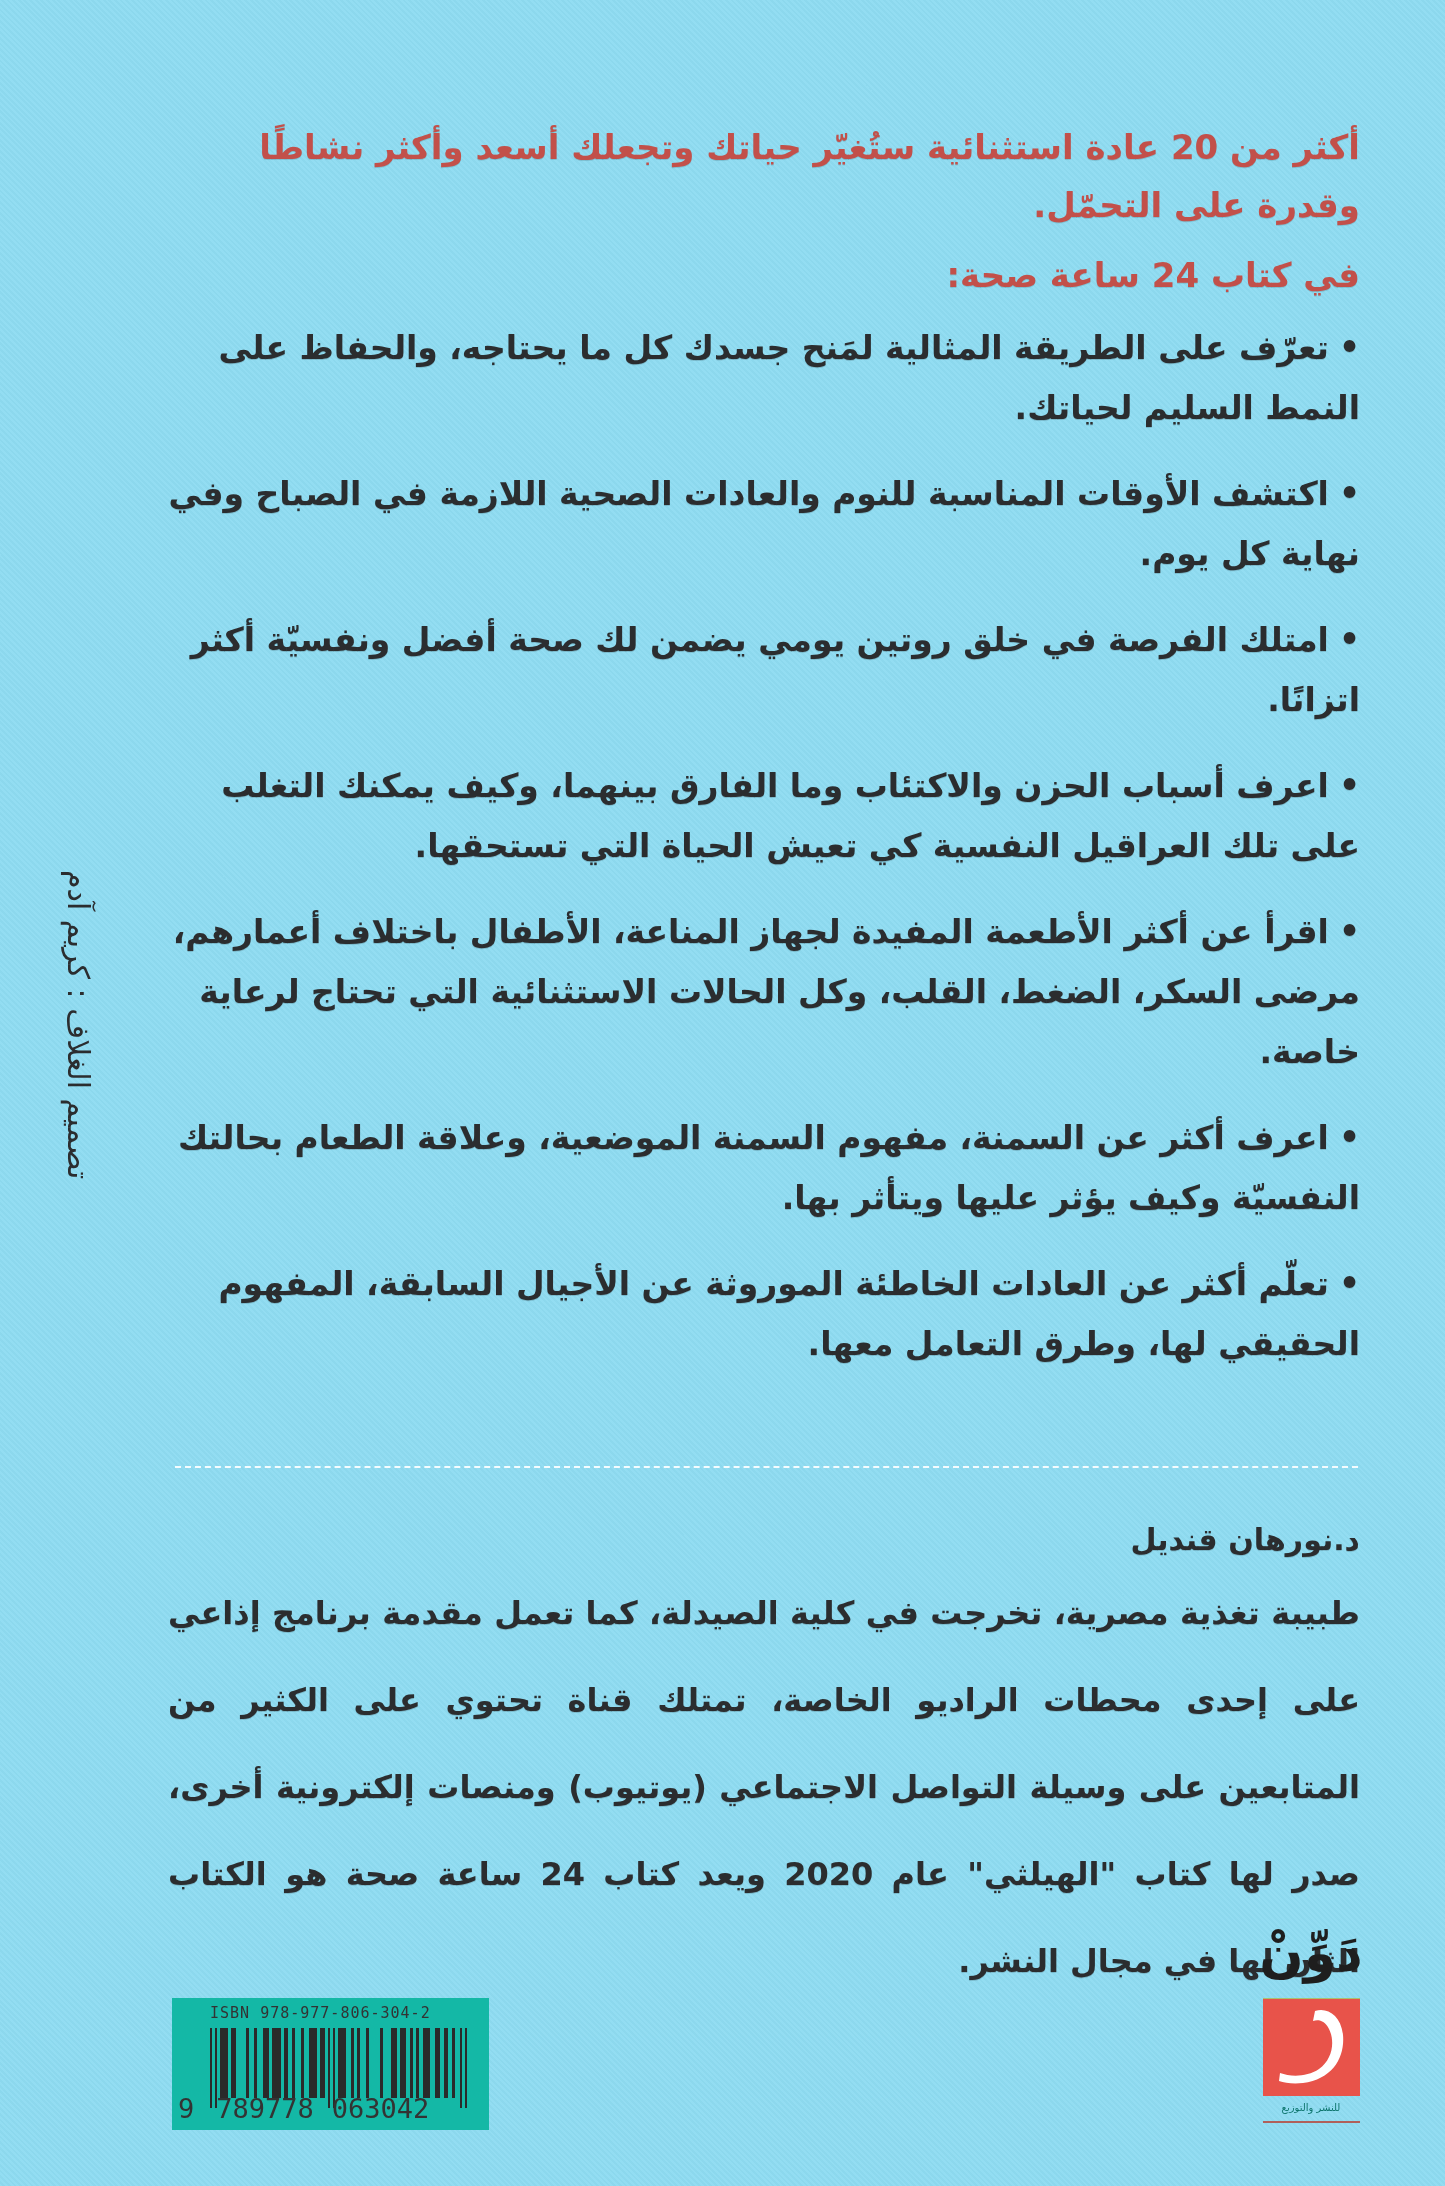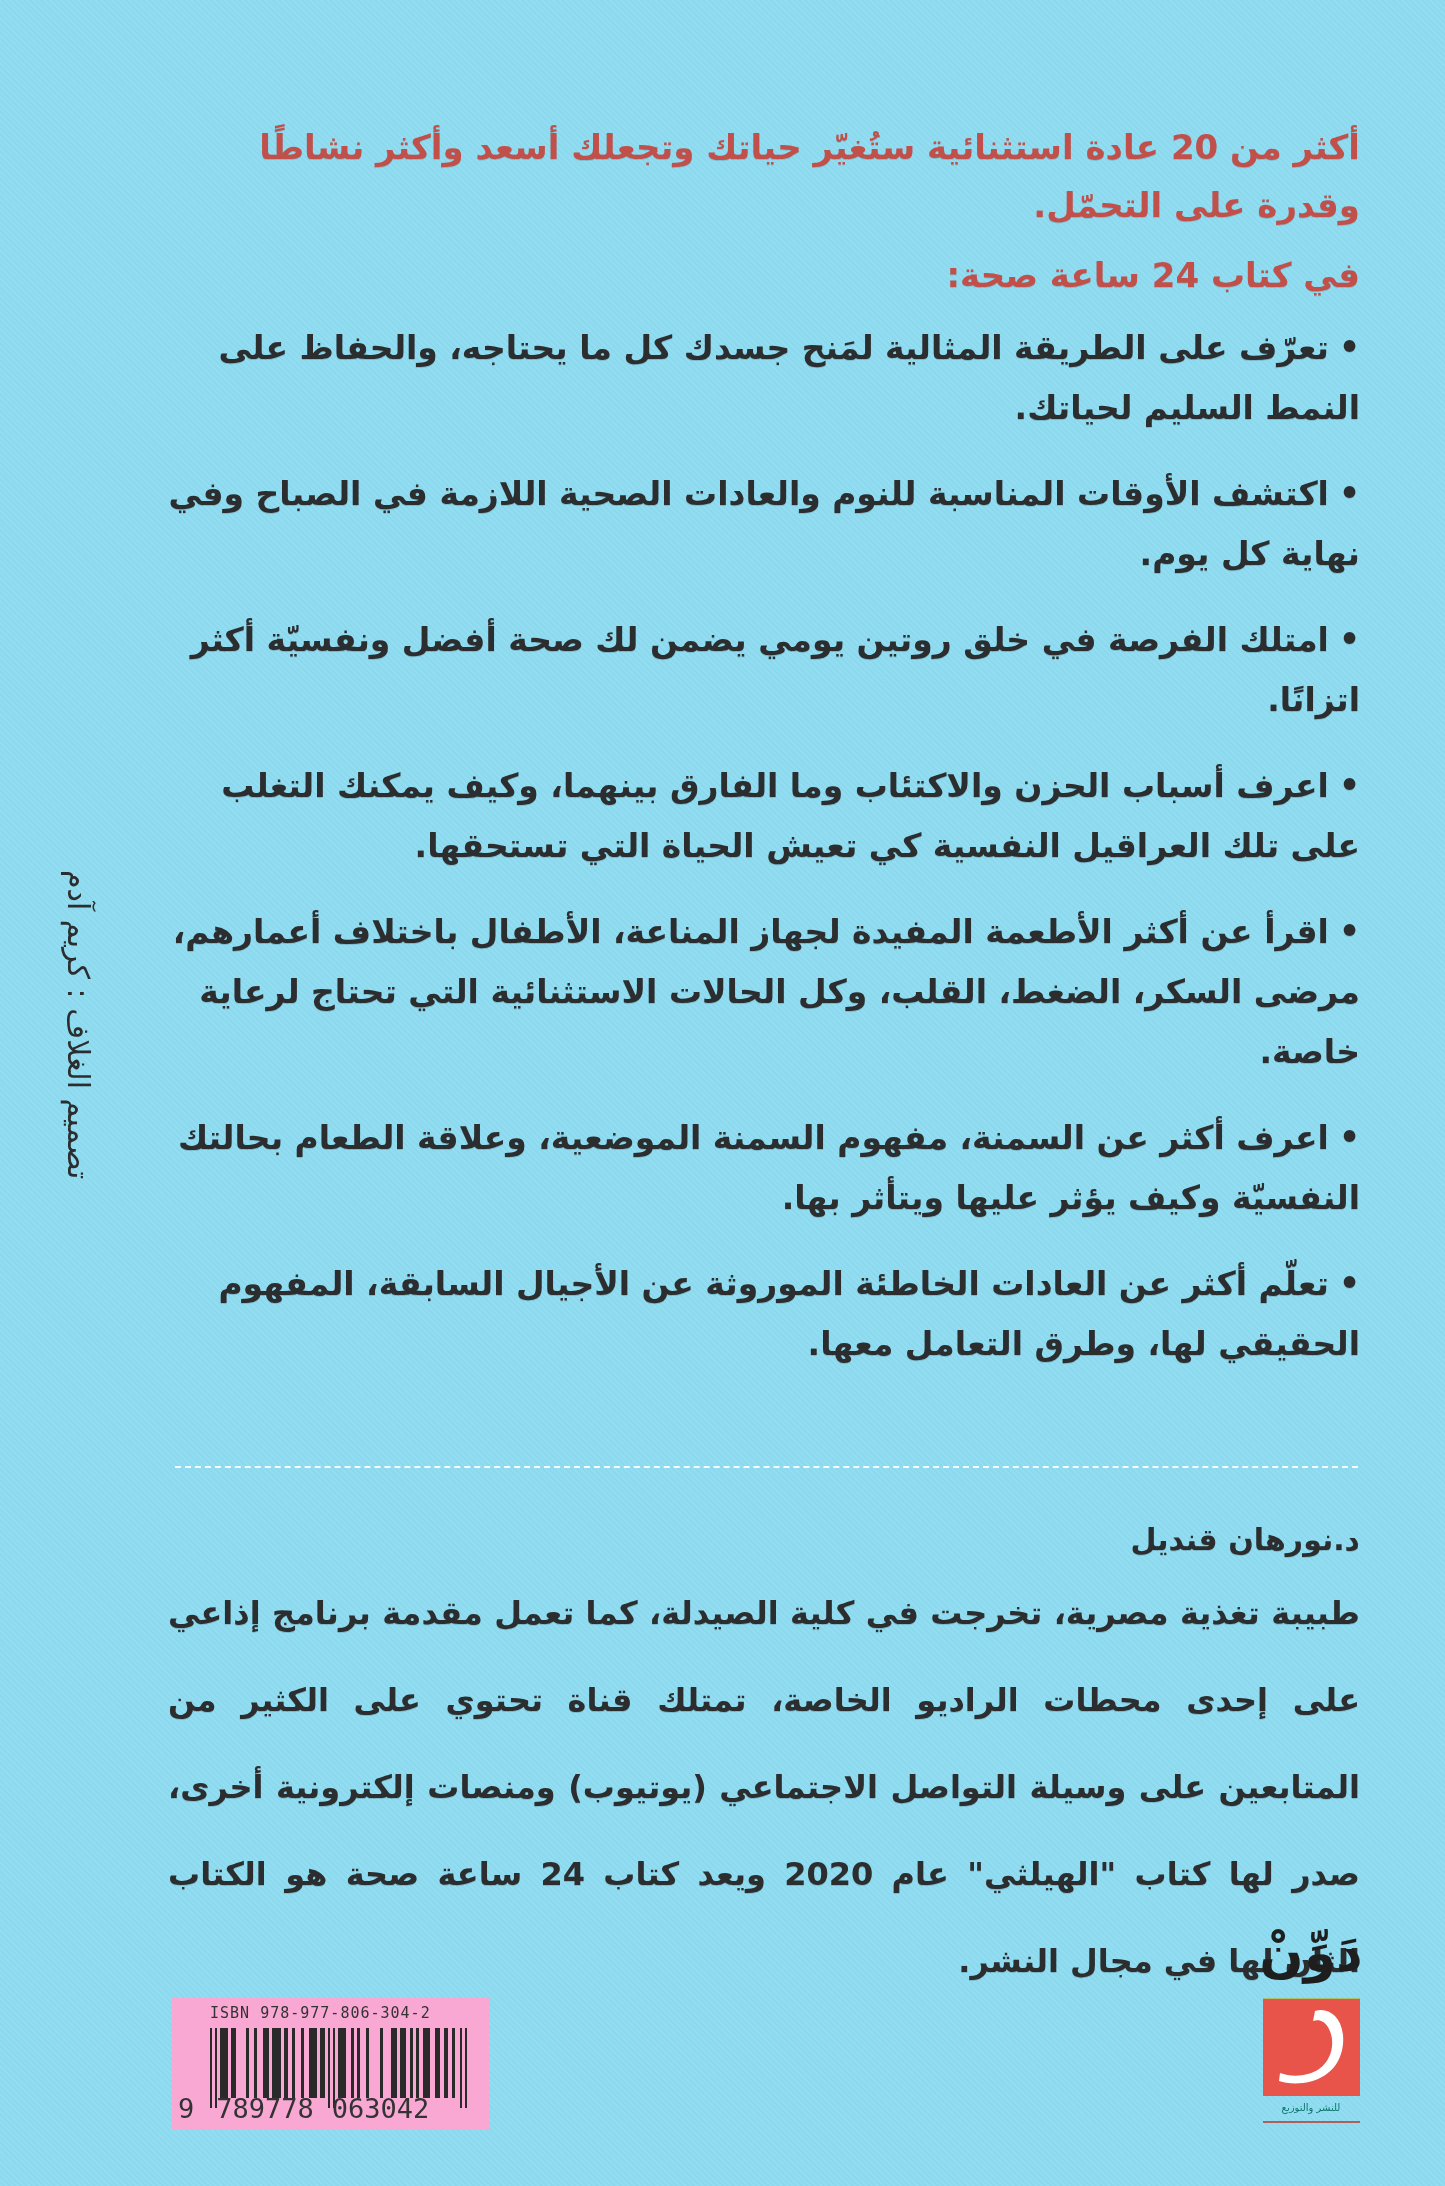--- a/index.html
+++ b/index.html
@@ -111,21 +111,21 @@
       color: #2b2d2f;
       white-space: nowrap;
       text-align: left;
     }
     .barcode-box {
       position: absolute;
       left: 172px;
       top: 1998px;
       width: 317px;
       height: 132px;
-      background: #f9a8d4;
+      background: #14b8a6;
     }
     .isbn-text {
       position: absolute;
       left: 38px;
       top: 6px;
       font-family: "DejaVu Sans Mono", monospace;
       font-size: 15px;
       letter-spacing: 1px;
       color: #333;
       white-space: nowrap;

